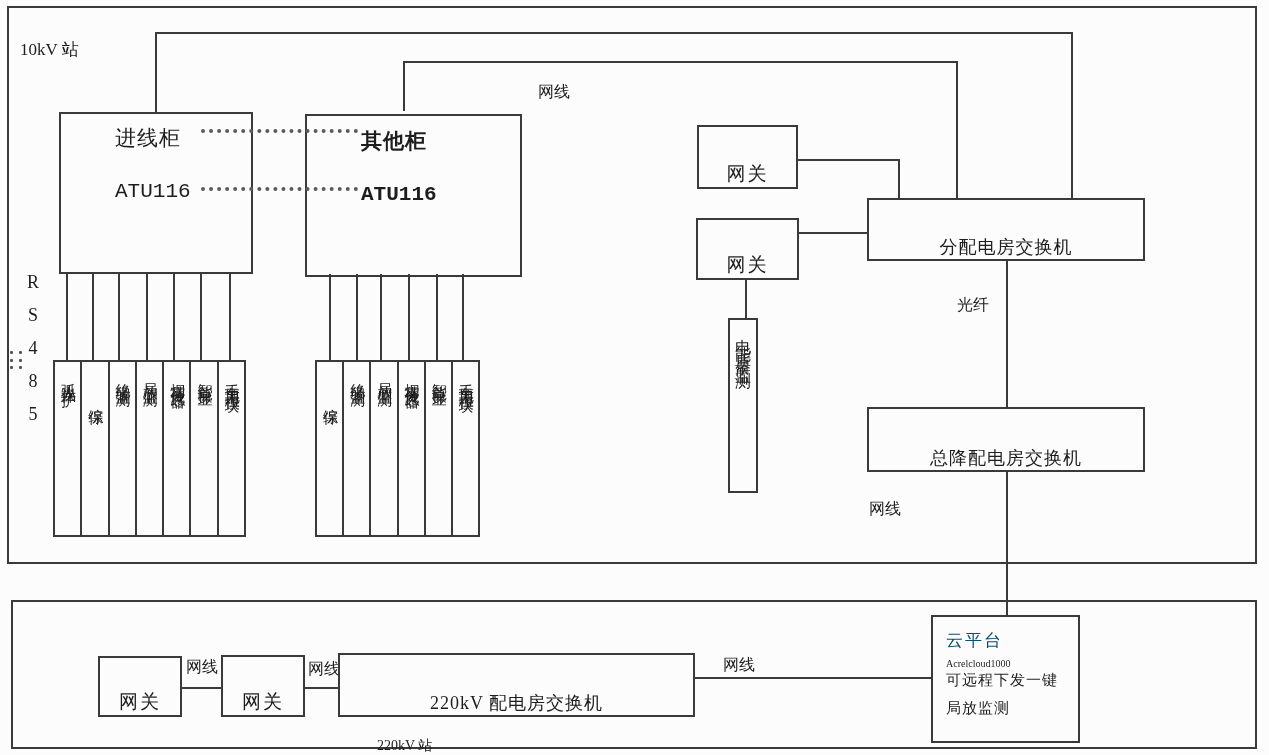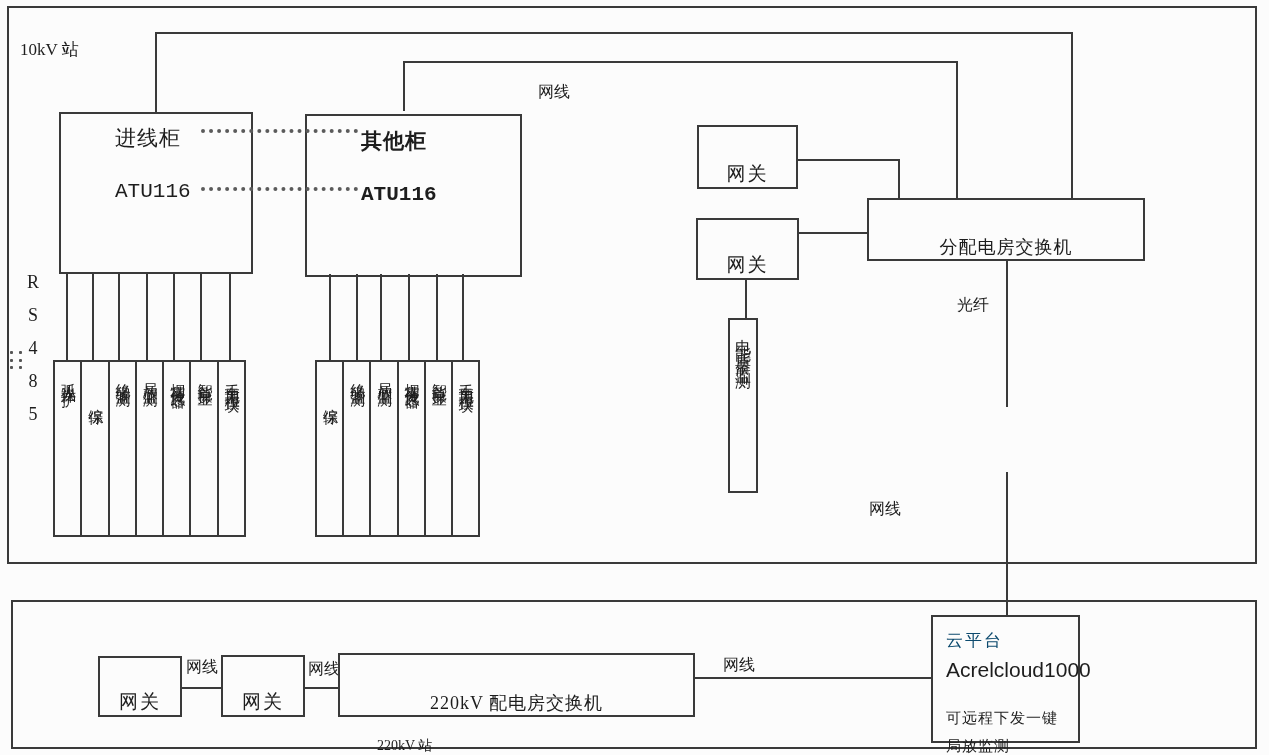--- a/index.html
+++ b/index.html
@@ -36,21 +36,21 @@
   
   .sw{font-size:18px;letter-spacing:1px;}
   .gw{font-size:19px;letter-spacing:2px;}
   .small-lbl{font-size:16px;}
   
   .pq{display:flex;justify-content:center;padding-top:6px;}
   .pq span{writing-mode:vertical-rl;text-orientation:upright;font-size:16px;letter-spacing:7px;line-height:1;}
   
   .cloud{padding:12px 10px 0 13px;}
   .cloud .c-title{font-size:17px;color:#0c4a6e;letter-spacing:2px;margin-bottom:6px;}
-  .cloud .c-prod{font-size:21px;font-family:Liberation Sans, sans-serif;margin-bottom:27px;}
+  .cloud .c-prod{font-size:10px;font-family:Liberation Serif, serif;margin-bottom:2px;}
   .cloud .c-feat{font-size:15px;font-family:"Liberation Sans","DejaVu Sans",sans-serif;margin-bottom:9px;letter-spacing:1px;}
 </style>
 </head>
 <body>
 
 <div class="canvas">
 
   <div class="box" style="left:7px;top:6px;width:1250px;height:558px;"></div>
   <div class="box" style="left:11px;top:600px;width:1246px;height:149px;"></div>
 
@@ -163,20 +163,23 @@
     <span>分配电房交换机</span>
   </div>
 
   <div class="vline" style="left:1006px;top:261px;height:146px;"></div>
   <div class="lbl small-lbl" style="left:957px;top:295px;">光纤</div>
 
   <div class="box pq" style="left:728px;top:318px;width:30px;height:175px;">
     <span>电能质量监测</span>
   </div>
 
+  <div class="box center sw" style="left:867px;top:407px;width:278px;height:65px;">
+    <span>总降配电房交换机</span>
+  </div>
 
   <div class="vline" style="left:1006px;top:472px;height:143px;"></div>
   <div class="lbl small-lbl" style="left:869px;top:499px;">网线</div>
 
   <div class="box center gw" style="left:98px;top:656px;width:84px;height:61px;">
     <span>网关</span>
   </div>
   <div class="lbl small-lbl" style="left:186px;top:657px;">网线</div>
   <div class="hline" style="left:182px;top:687px;width:39px;"></div>
 

